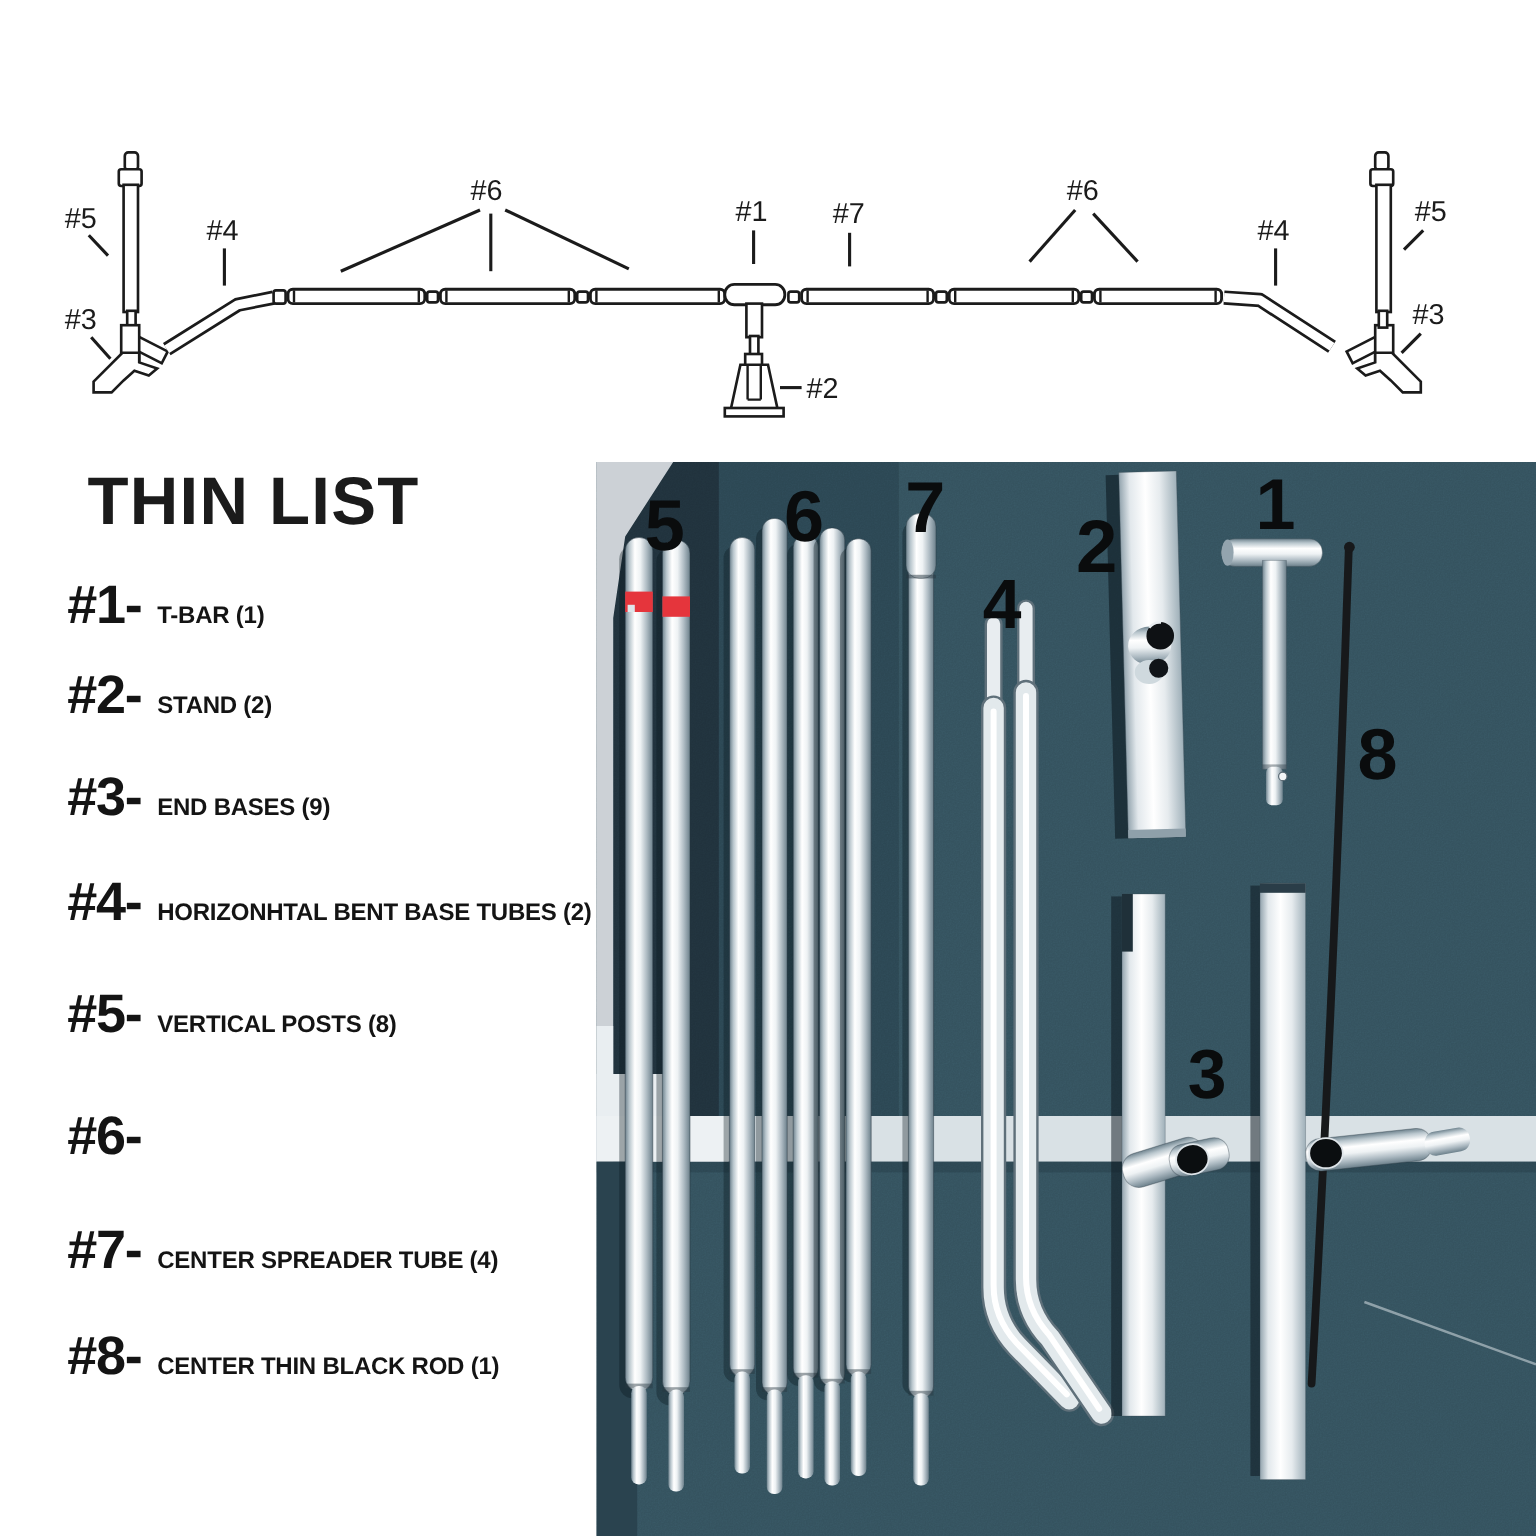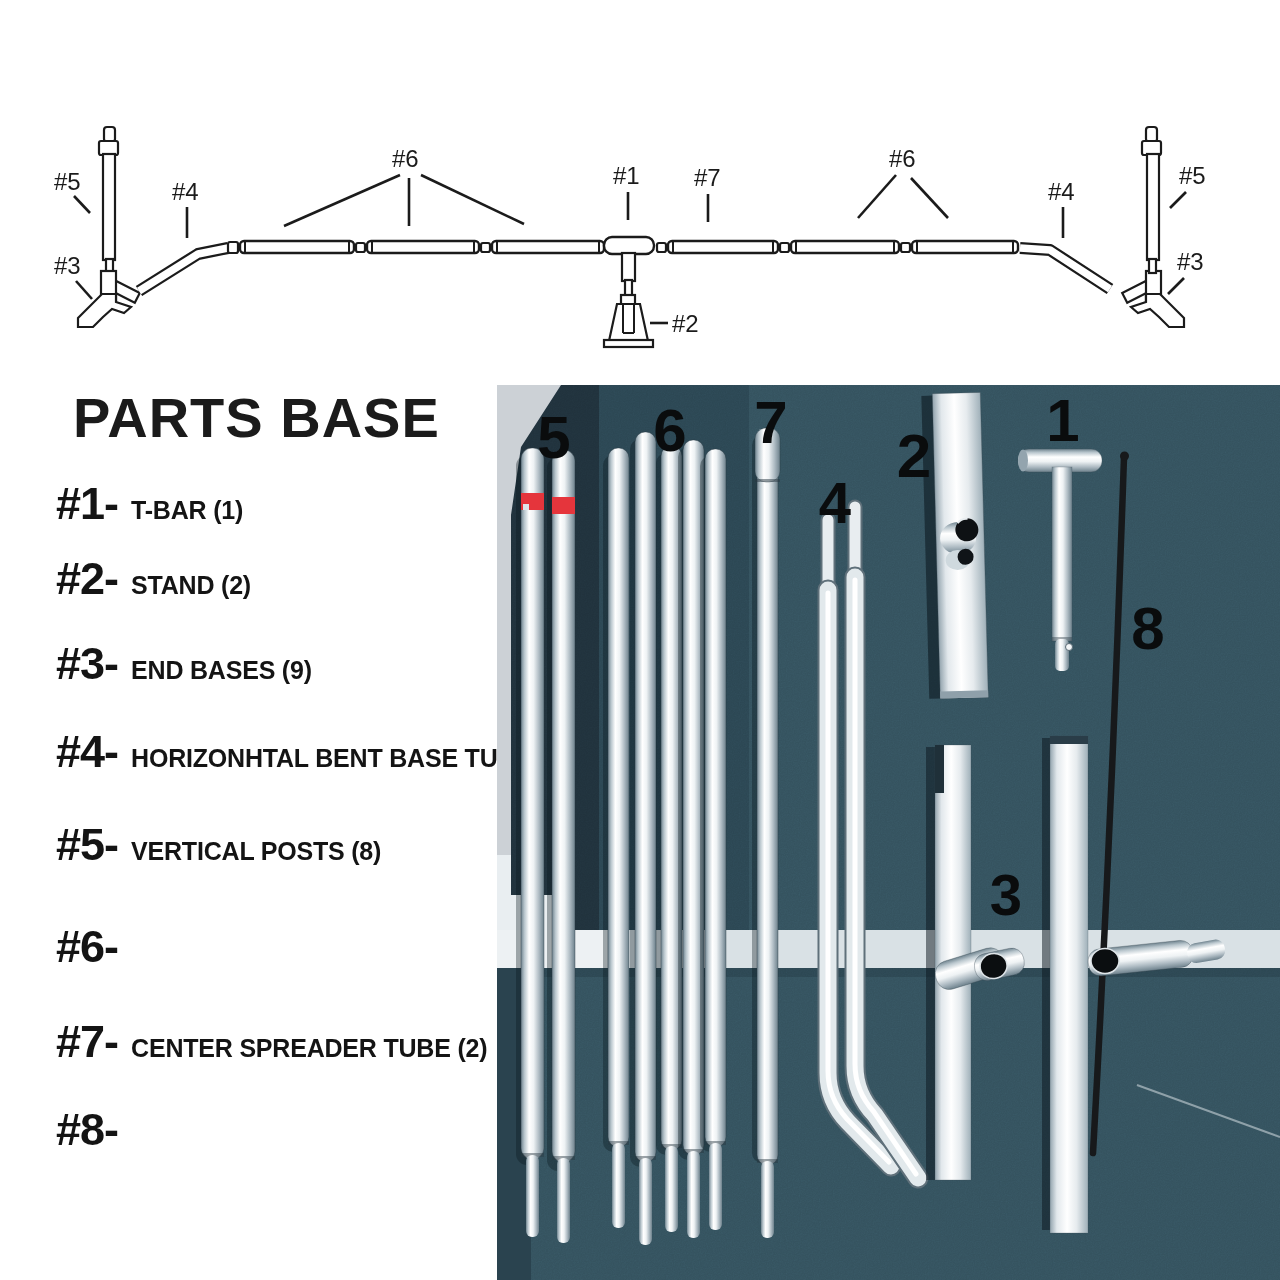--- a/index.html
+++ b/index.html
@@ -11,21 +11,21 @@
   #diagram .lnj{stroke:#1b1b1b;stroke-width:2.2;fill:#ffffff;}
   #diagram .thin{stroke:#1b1b1b;stroke-width:2;fill:none;}
   #diagram .lead{stroke:#1b1b1b;stroke-width:2.6;fill:none;}
   #diagram text{font:400 24px "Liberation Sans",sans-serif;fill:#1b1b1b;}
   
   #plist{position:absolute;left:0;top:385px;width:497px;height:895px;}
   #plist h1{position:absolute;left:73px;top:0px;margin:0;font-size:56px;font-weight:700;
             letter-spacing:1px;color:#1b1b1b;}
   .prow{position:absolute;left:56px;display:flex;align-items:baseline;white-space:nowrap;}
   .pnum{font-size:45px;font-weight:700;color:#141414;letter-spacing:-1px;}
-  .plabel{font-size:25px;font-weight:700;color:#141414;padding-left:13px;letter-spacing:-0.2px;}
+  .plabel{font-size:20px;font-weight:700;color:#141414;padding-left:13px;letter-spacing:-0.2px;}
   
   #photo{position:absolute;left:497px;top:385px;width:783px;height:895px;}
   #photo text{font-family:"Liberation Sans",sans-serif;font-weight:700;fill:#0a0c0d;}
 </style>
 </head>
 <body>
 
 <div id="page">
 
   <svg id="diagram" viewBox="0 0 1280 380">
@@ -132,21 +132,21 @@
     <text x="613" y="184">#1</text>
     <text x="694" y="186">#7</text>
     <text x="889" y="167">#6</text>
     <text x="1048" y="200">#4</text>
     <text x="1179" y="184">#5</text>
     <text x="1177" y="270">#3</text>
     <text x="672" y="332">#2</text>
   </svg>
 
   <div id="plist">
-    <h1>PARTS BASE</h1>
+    <h1>THIN LIST</h1>
 
     <div class="prow" style="top:93px">
       <span class="pnum">#1-</span>
       <span class="plabel">T-BAR (1)</span>
     </div>
     <div class="prow" style="top:168px">
       <span class="pnum">#2-</span>
       <span class="plabel">STAND (2)</span>
     </div>
     <div class="prow" style="top:253px">
@@ -159,24 +159,25 @@
     </div>
     <div class="prow" style="top:434px">
       <span class="pnum">#5-</span>
       <span class="plabel">VERTICAL POSTS (8)</span>
     </div>
     <div class="prow" style="top:536px">
       <span class="pnum">#6-</span>
     </div>
     <div class="prow" style="top:631px">
       <span class="pnum">#7-</span>
-      <span class="plabel">CENTER SPREADER TUBE (2)</span>
+      <span class="plabel">CENTER SPREADER TUBE (4)</span>
     </div>
     <div class="prow" style="top:719px">
       <span class="pnum">#8-</span>
+      <span class="plabel">CENTER THIN BLACK ROD (1)</span>
     </div>
   </div>
 
   <div id="photo">
   <svg viewBox="0 0 783 895" width="783" height="895">
     <defs>
       <linearGradient id="tube" x1="0" y1="0" x2="1" y2="0">
         <stop offset="0" stop-color="#70848f"></stop>
             <stop offset="0.15" stop-color="#b9c6cd"></stop>
         <stop offset="0.35" stop-color="#ffffff"></stop>

